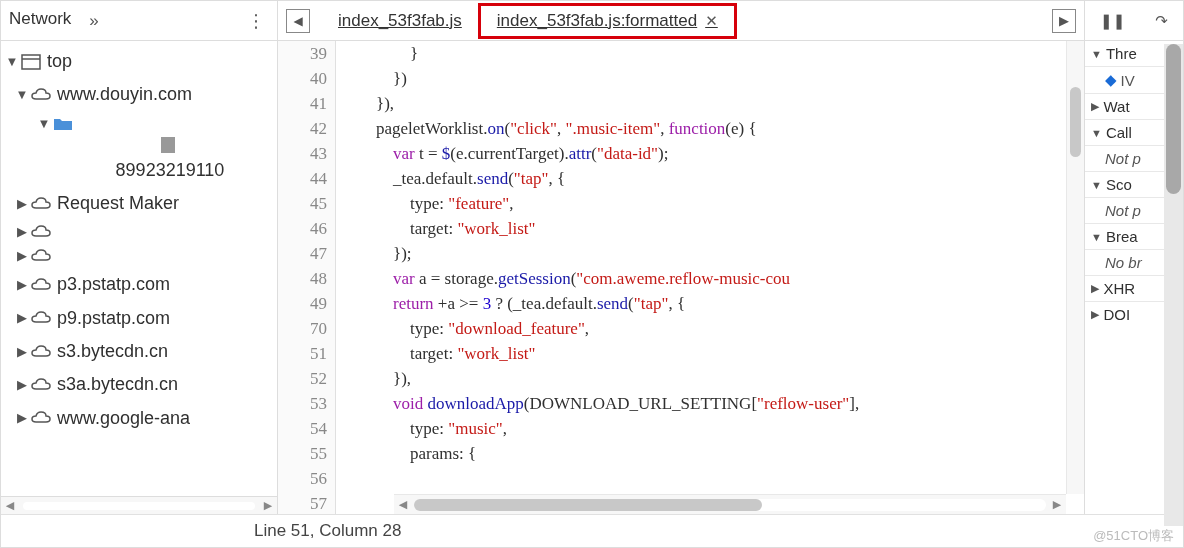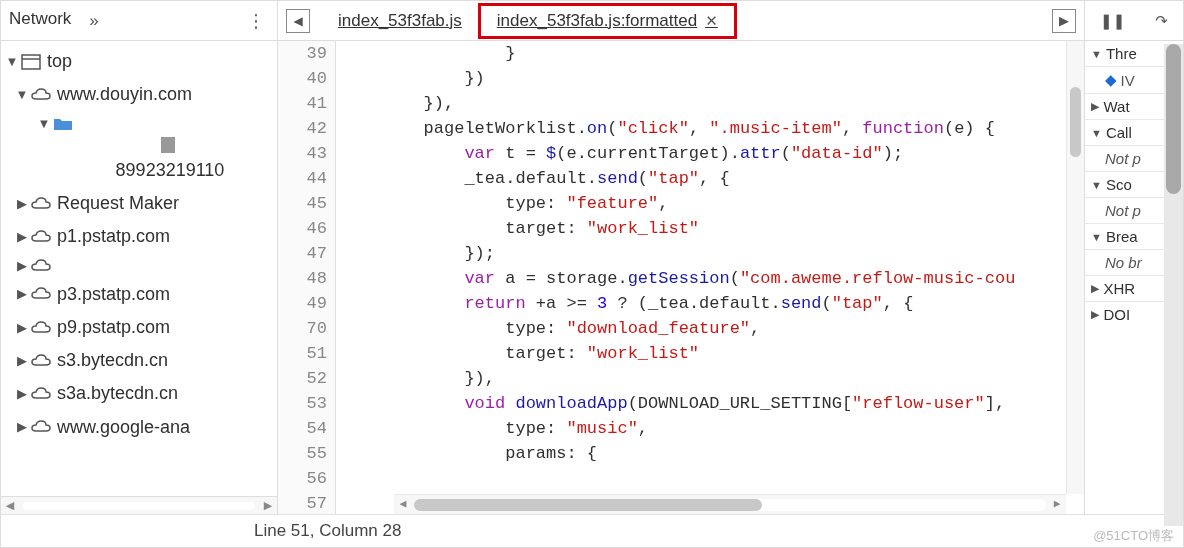--- a/index.html
+++ b/index.html
@@ -137,21 +137,21 @@
   border: 1px solid #888;
   display: inline-flex;
   align-items: center;
   justify-content: center;
   color: #555;
 }
 .editor-body {
   flex: 1;
   display: flex;
   min-height: 0;
-  font-family: Liberation Mono, monospace;
+  font-family: Liberation Serif, serif;
   font-size: 17px;
   line-height: 25px;
   position: relative;
 }
 .gutter {
   width: 58px;
   background: #fafafa;
   border-right: 1px solid #e0e0e0;
   text-align: right;
   padding: 0 8px;
@@ -322,21 +322,20 @@
           </span>
           <span class="label">Request Maker</span>
         </div>
         <div class="tree-row indent-1">
           <span class="tri">▶</span>
           <span class="ico">
             <svg width="22" height="16">
               <path d="M6 12 q-4 0 -4 -3 q0 -3 4 -3 q1 -4 5 -4 q5 0 5 4 q4 0 4 3 q0 3 -4 3 z" fill="none" stroke="#555" stroke-width="1.5"></path>
             </svg>
           </span>
-          <span class="label">p1.pstatp.com</span>
         </div>
         <div class="tree-row indent-1">
           <span class="tri">▶</span>
           <span class="ico">
             <svg width="22" height="16">
               <path d="M6 12 q-4 0 -4 -3 q0 -3 4 -3 q1 -4 5 -4 q5 0 5 4 q4 0 4 3 q0 3 -4 3 z" fill="none" stroke="#555" stroke-width="1.5"></path>
             </svg>
           </span>
         </div>
         <div class="tree-row indent-1">

